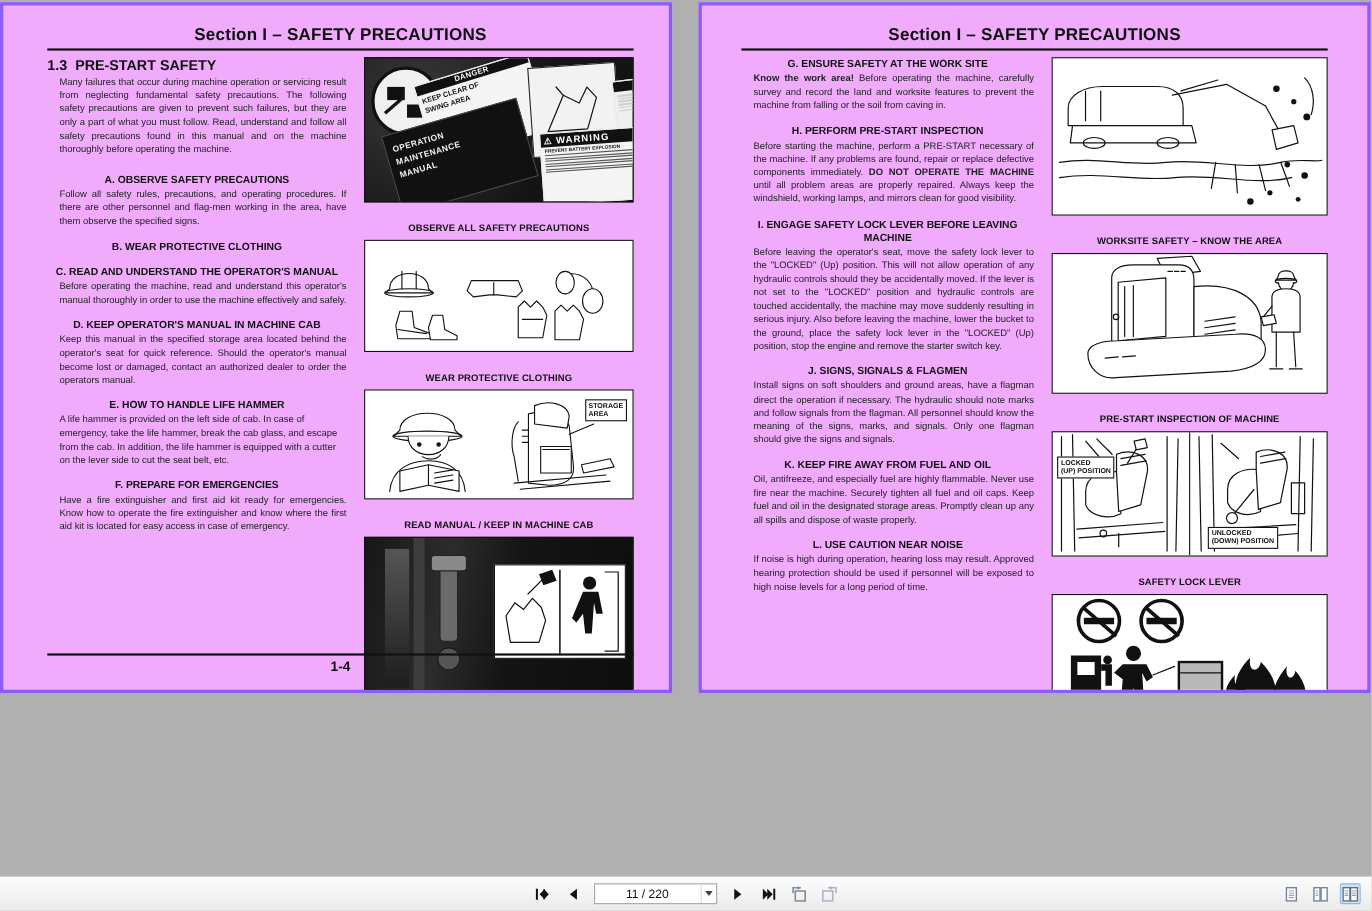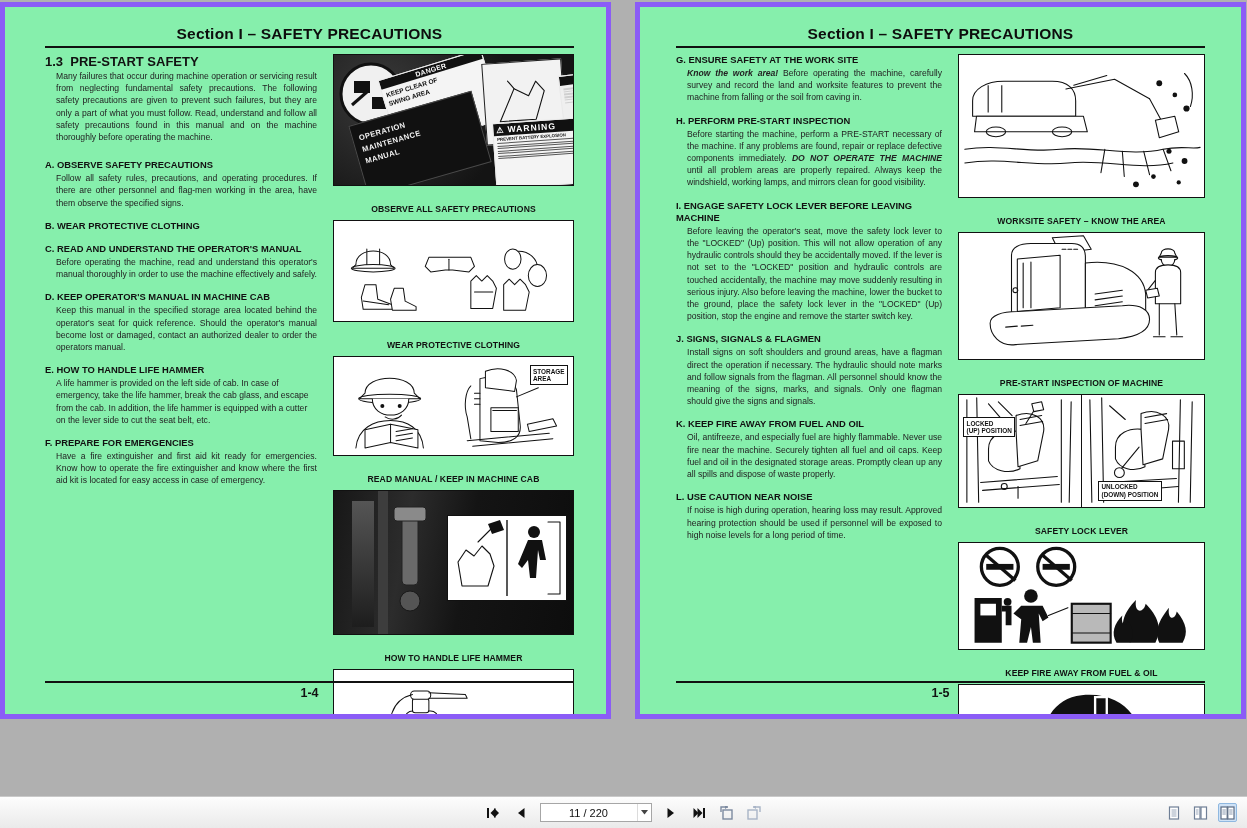--- a/index.html
+++ b/index.html
@@ -17,23 +17,23 @@
   
   .spread {
     position: absolute; left: 0; top: 0;
     width: 1247px; height: 796px;
     display: flex;
     gap: 24px;
     background: #b0b0b0;
   }
   .page {
     position: relative;
-    width: 611px; height: 717px;
-    background: #86efac;
-    border: 5px solid #8b5cf6;
+    width: 611px; height: 628px;
+    background: #f0abfc;
+    border: 3px solid #8b5cf6;
     margin-top: 2px;
     overflow: hidden;
   }
   .page-inner {
     position: absolute;
     left: 40px; right: 32px; top: 18px; bottom: 14px;
   }
   .page.right .page-inner { left: 36px; right: 36px; }
 
   
@@ -69,32 +69,33 @@
 
   
   .sec-num {
     font-size: 13px; font-weight: bold; color: #111;
     margin-bottom: 1px;
   }
   .head {
     font-size: 9.4px; font-weight: bold; color: #111;
     line-height: 1.28;
     margin-bottom: 1px;
+    text-align: center;
   }
   .body-text {
     font-size: 8.6px;
     line-height: 1.42;
     color: #222;
     text-align: justify;
     padding-left: 11px;
   }
   .body-text.nojust { text-align: left; }
   .blk { margin-bottom: 11px; }
   .blk.lead { margin-bottom: 16px; }
-  b.bi { font-style: italic; font-weight: bold; }
+  b.bi { font-weight: bold; }
 
   
   .fig { margin-bottom: 6px; }
   .fig-box {
     border: 1.4px solid #111;
     background: #fff;
     position: relative;
     overflow: hidden;
   }
   .fig-cap {
@@ -680,24 +681,20 @@
                   <path d="M144 64 L144 12" stroke="#fff" stroke-width="6" fill="none"></path>
                   <path d="M140 12 L152 12 L152 66 L140 66 Z" fill="#111" stroke="#fff" stroke-width="2.4"></path>
                 </svg>
               </div>
               <div class="fig-cap">USE CAUTION NEAR NOISE</div>
             </div>
 
           </div>
         </div>
 
-        <div style="position:absolute;left:0;right:0;bottom:0;">
-          <div class="rule-bottom"></div>
-          <div class="folio">1-5</div>
-        </div>
 
       </div>
     </div>
 
   </div>
 
   <div id="toolbar">
 
     <div class="tb-center">
 

